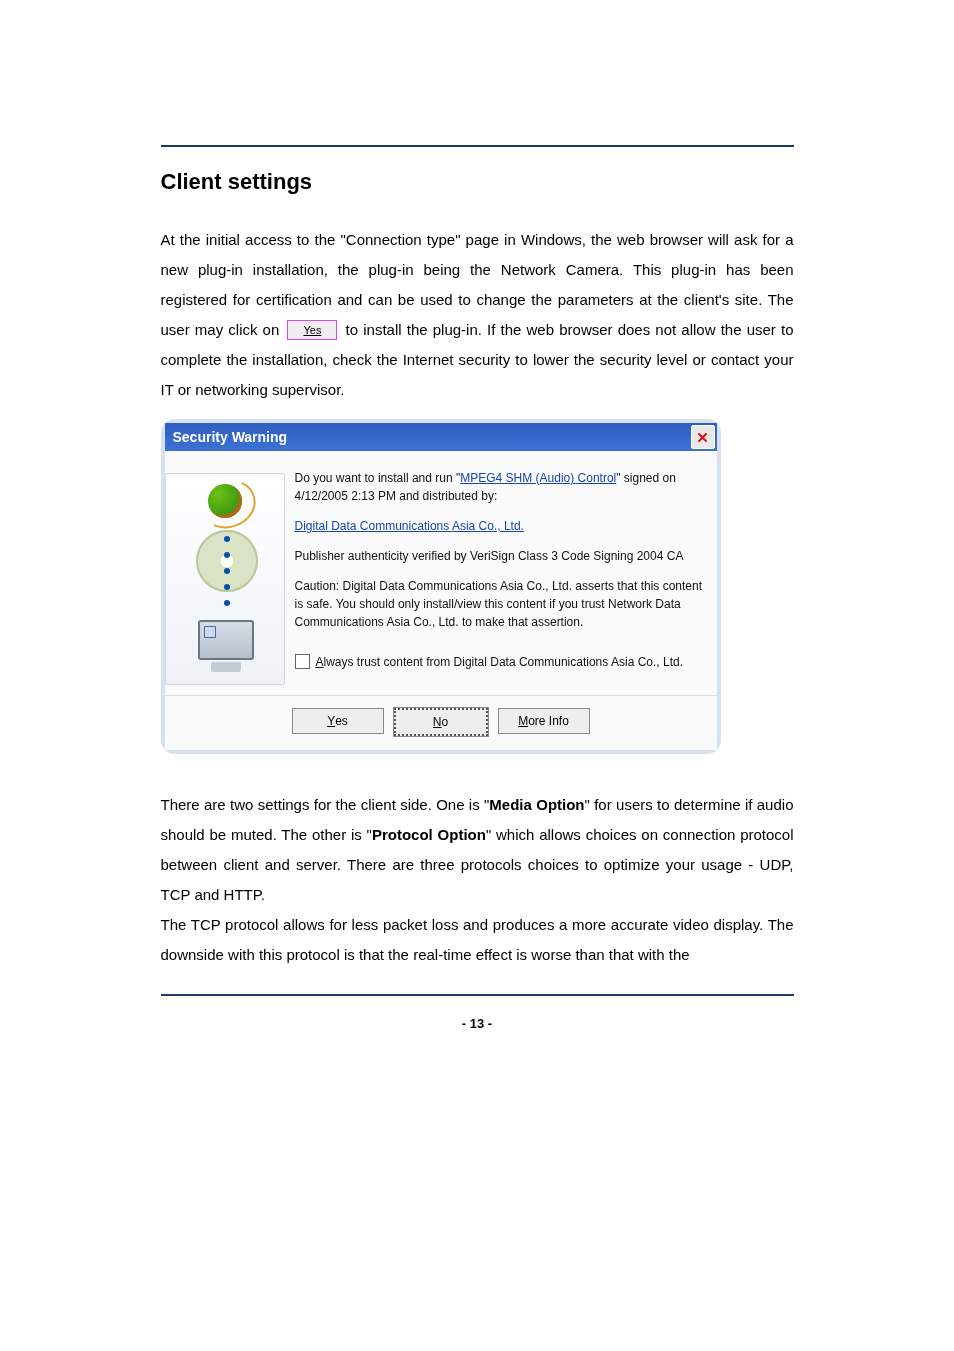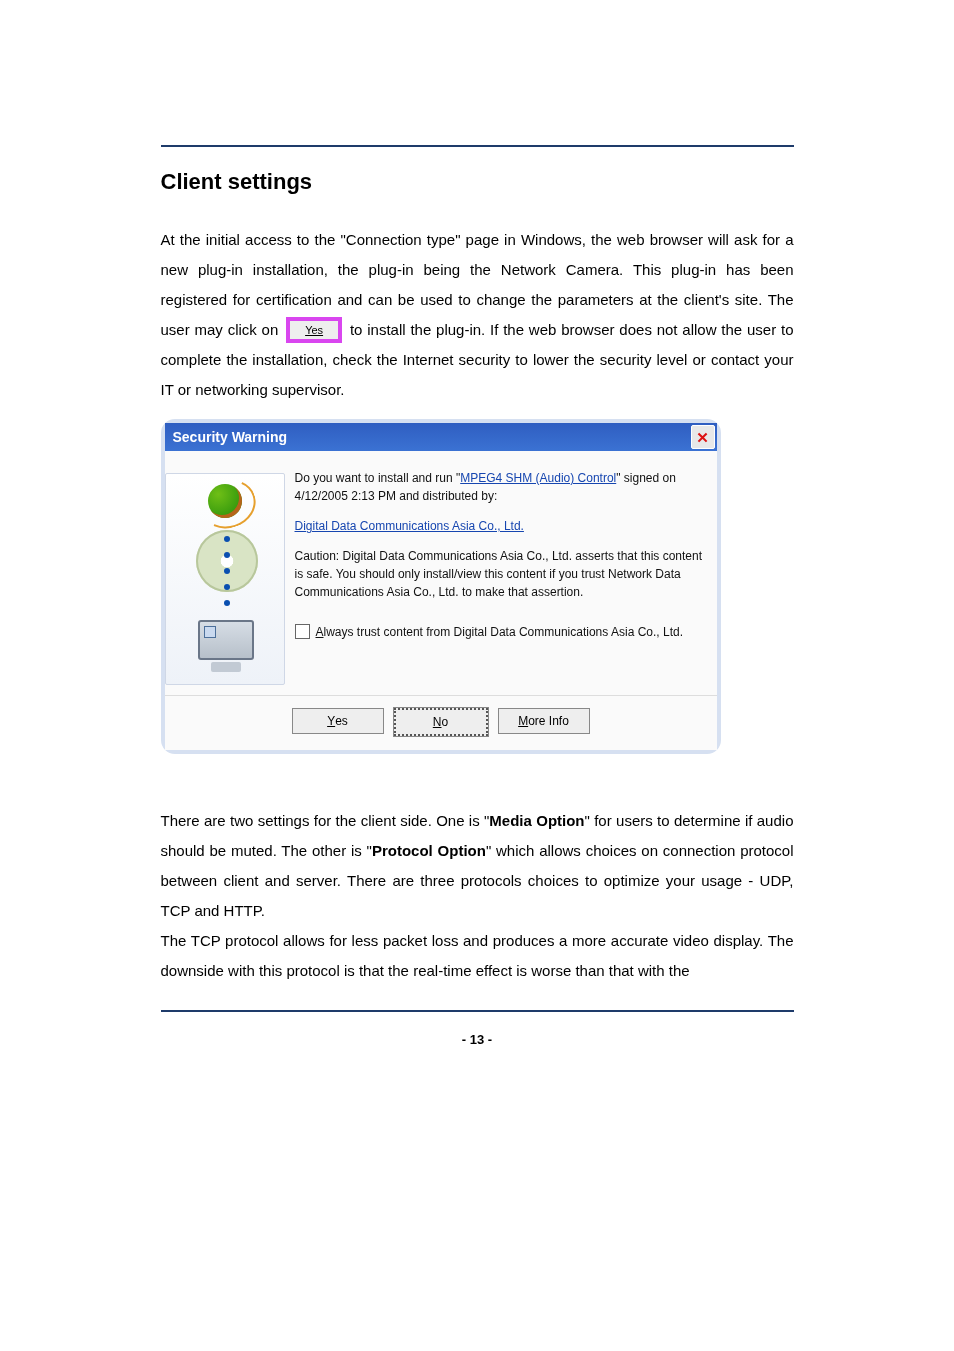--- a/index.html
+++ b/index.html
@@ -1,22 +1,22 @@
 <!DOCTYPE html>
 <html><head>
 <meta charset="utf-8">
 <style>
   html,body{margin:0;padding:0;background:#fff;font-family:Verdana,Arial,sans-serif;color:#000;}
   .page{width:813px;min-height:1351px;margin:0 auto;position:relative;box-sizing:border-box;padding:145px 90px 0 90px;}
   .rule{border:none;border-top:2px solid #1e3b6a;margin:0 0 22px 0;}
   .rule-bottom{border:none;border-top:2px solid #1e3b6a;margin:24px 0 10px 0;}
   h1{font-size:22px;font-weight:bold;margin:0 0 30px 0;}
   p.body{font-size:15px;line-height:2.0;text-align:justify;margin:0;}
-  .yes-chip{display:inline-block;vertical-align:middle;width:48px;height:18px;border:4px solid #d946ef;background:#eee;font-size:11px;line-height:18px;text-align:center;text-decoration:underline;margin:0 3px;position:relative;top:-1px;}
-  .sw{width:552px;border:4px solid #d6e0f1;border-radius:14px;margin:14px 0 52px 0;}
+  .yes-chip{display:inline-block;vertical-align:middle;width:48px;height:18px;border:1px solid #d946ef;background:#eee;font-size:11px;line-height:18px;text-align:center;text-decoration:underline;margin:0 3px;position:relative;top:-1px;}
+  .sw{width:552px;border:4px solid #d6e0f1;border-radius:14px;margin:14px 0 36px 0;}
   .sw-title{display:flex;align-items:center;height:28px;background:linear-gradient(#2f5ec1,#3b72d3);color:#fff;font-weight:bold;font-size:14px;padding-left:8px;position:relative;}
   .sw-close{position:absolute;right:2px;top:2px;width:22px;height:22px;background:#e8e8e8;border:1px solid #fff;color:#d11;display:flex;align-items:center;justify-content:center;font-weight:bold;font-size:15px;line-height:1;border-radius:2px;}
   .sw-body{display:flex;background:#fafafa;padding:18px 14px 10px 0;}
   .sw-icon-col{width:130px;flex:0 0 130px;padding-top:4px;}
   .sw-text-col{flex:1;font-family:Tahoma,Arial,sans-serif;font-size:12px;line-height:1.5;color:#111;}
   .sw-text-col p{margin:0 0 12px 0;}
   .lnk{color:#1646b0;text-decoration:underline;}
   .cb-row{display:flex;align-items:flex-start;margin-top:22px;}
   .cb{width:13px;height:13px;border:1px solid #666;background:#fff;margin:1px 6px 0 0;flex:0 0 13px;}
   .btn-row{border-top:1px solid #ddd;background:#fafafa;display:flex;justify-content:center;gap:10px;padding:12px 0 14px 0;}
@@ -68,20 +68,21 @@
             <div class="mon-screen"></div>
             <div class="mon-base"></div>
           </div>
         </div>
       </div>
       <div class="sw-text-col">
         <p>
           <span>Do you want to install and run "</span><a class="lnk">MPEG4 SHM (Audio) Control</a><span>" signed on 4/12/2005 2:13 PM and distributed by:</span>
         </p>
         <p><a class="lnk">Digital Data Communications Asia Co., Ltd.</a></p>
+        <p>Publisher authenticity verified by VeriSign Class 3 Code Signing 2004 CA</p>
         <p>Caution: Digital Data Communications Asia Co., Ltd. asserts that this content is safe.  You should only install/view this content if you trust Network Data Communications Asia Co., Ltd. to make that assertion.</p>
         <div class="cb-row">
           <div class="cb"></div>
           <div><span class="ul">A</span><span>lways trust content from Digital Data Communications Asia Co., Ltd.</span></div>
         </div>
       </div>
     </div>
     <div class="btn-row">
       <div class="btn">
           <span class="ul">Y</span>

